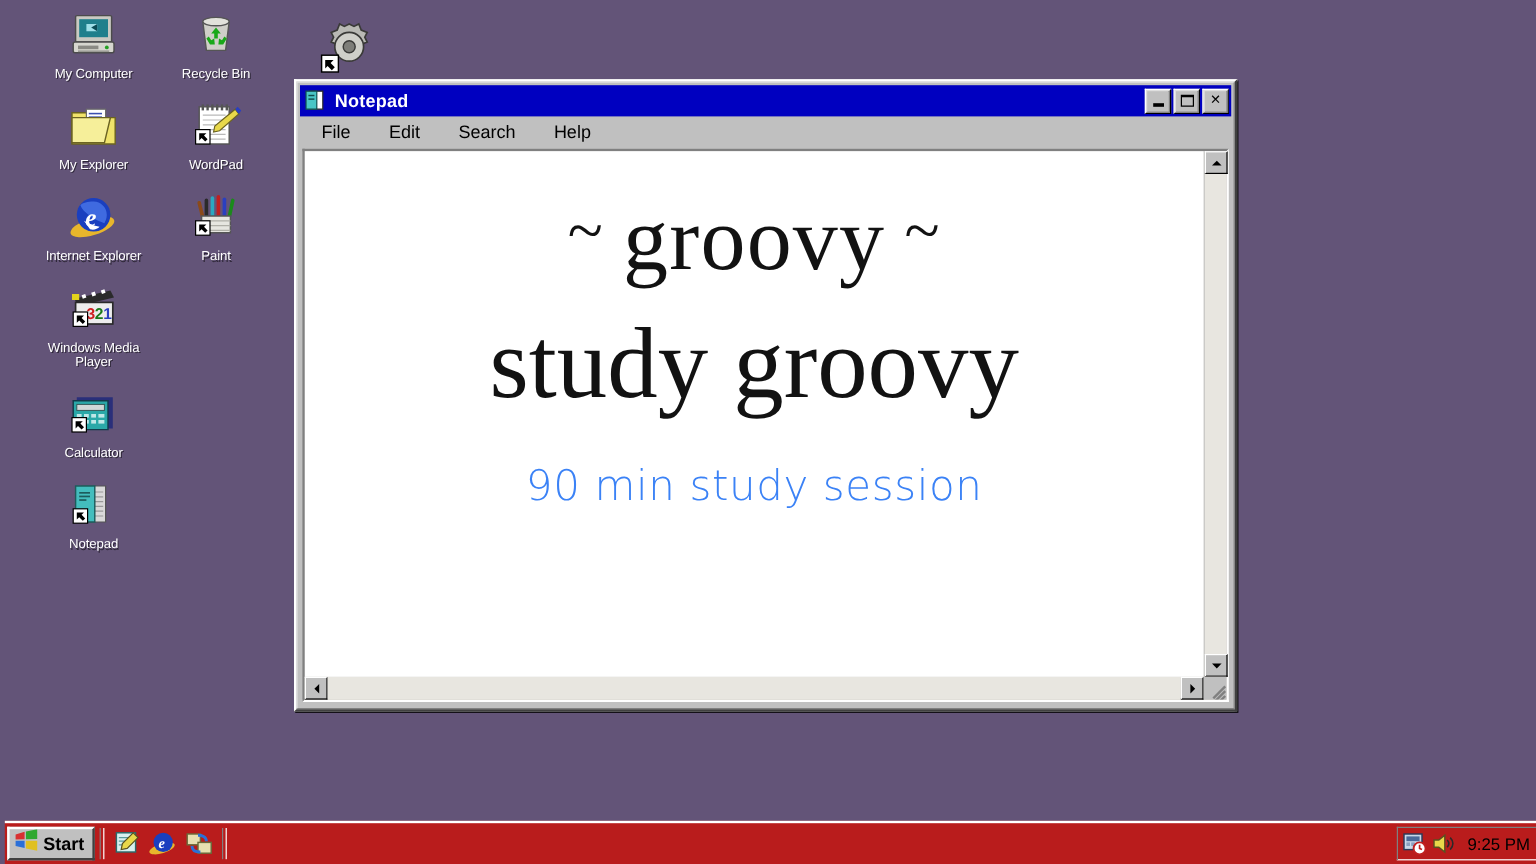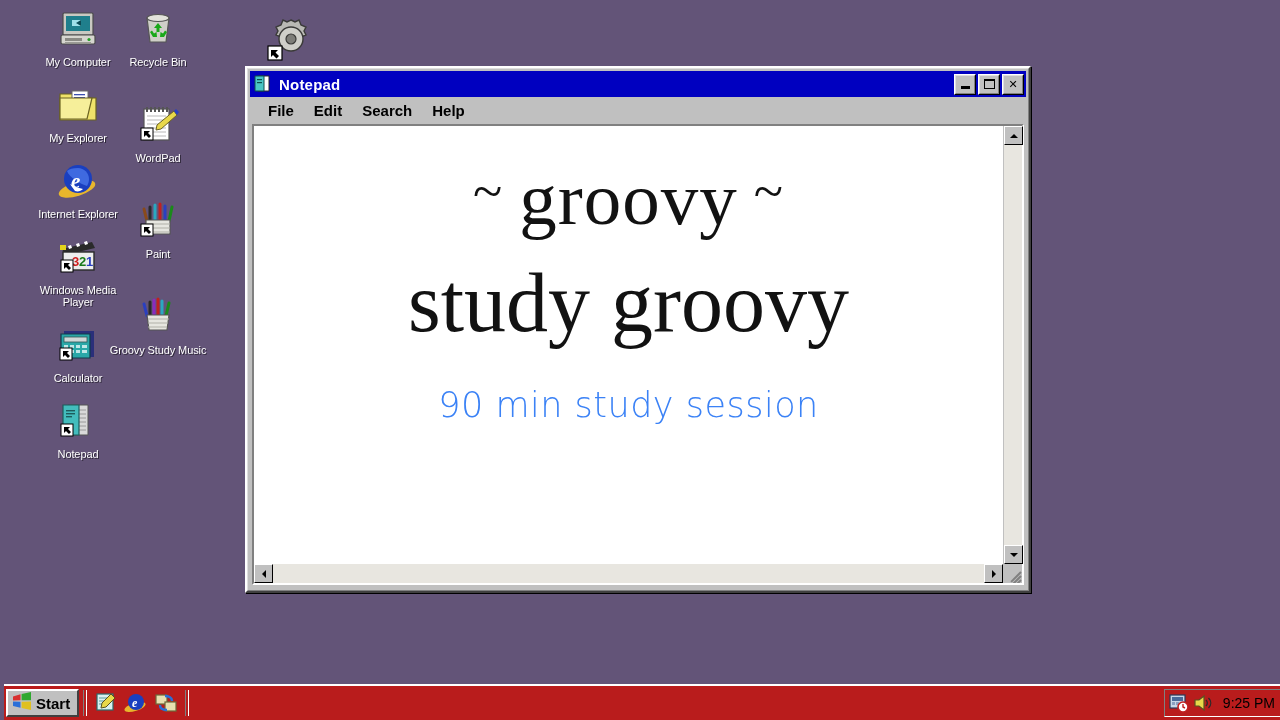--- a/index.html
+++ b/index.html
@@ -22,21 +22,21 @@
 
   .icon-col {
     position: absolute;
     top: 6px;
     width: 104px;
     display: flex;
     flex-direction: column;
     align-items: center;
   }
   #col-left  { left: 26px; }
-  #col-right { left: 106px; gap: 20px; }
+  #col-right { left: 128px; }
 
   .desk-icon {
     width: 100px;
     display: flex;
     flex-direction: column;
     align-items: center;
     margin-bottom: 14px;
     cursor: default;
   }
   .desk-icon .glyph {
@@ -132,23 +132,22 @@
     font-family: "Liberation Sans", sans-serif;
   }
   .min-bar { width: 9px; height: 3px; background: #000; margin-top: 7px; }
   .max-box { width: 11px; height: 10px; border: 1px solid #000; border-top-width: 2px; }
 
   .menubar {
     height: 27px;
     display: flex;
     align-items: center;
     padding-left: 8px;
-    gap: 0px;
+    gap: 12px;
     flex: 0 0 auto;
-    font-weight: bold;
   }
   .menubar .mi {
     font-size: 15px;
     color: #000;
     padding: 2px 10px;
     cursor: default;
     font-family: "Liberation Sans", sans-serif;
   }
 
   #editor-wrap {
@@ -470,40 +469,20 @@
           <g stroke="#b0b0a8" stroke-width="1">
               <path d="M10 25h24M10 29h24M10 33h24"></path>
             </g>
           <rect x="5" y="25" width="12" height="12" fill="#ffffff" stroke="#000" stroke-width="1"></rect>
           <path d="M8 34l0-6 6 0-2 2 3 3-2 2-3-3z" fill="#000"></path>
         </svg>
       </div>
       <div class="cap">Paint</div>
     </div>
 
-    <div class="desk-icon">
-      <div class="glyph">
-        <svg width="44" height="44" viewBox="0 0 44 44">
-          <g stroke-width="3" stroke-linecap="round">
-            <path d="M14 21V7" stroke="#2a2a2a"></path>
-            <path d="M18 21V5" stroke="#8a2ac0"></path>
-            <path d="M22 21V4" stroke="#c02020"></path>
-            <path d="M26 21V6" stroke="#2aa8c0"></path>
-            <path d="M30 21l3-13" stroke="#1a8a1a"></path>
-            <path d="M11 21L8 9" stroke="#2a3fc0"></path>
-          </g>
-          <path d="M11 20h22l-2 15H13z" fill="#e6e6e0" stroke="#555" stroke-width="1.2"></path>
-          <g stroke="#b0b0a8" stroke-width="1">
-              <path d="M12 24h21M12 28h20M12 32h19"></path>
-            </g>
-        </svg>
-      </div>
-      <div class="cap">Groovy
-Study Music</div>
-    </div>
   </div>
 
   <div id="gear-shortcut">
     <div class="glyph" style="width:56px;height:56px;">
       <svg width="54" height="54" viewBox="0 0 54 54">
         <g fill="#b9b9b4" stroke="#3a3a38" stroke-width="1.4">
           <path d="M27 6l4 2 4-2 2 5 5 2-2 4 2 4-5 2-2 5-4-2-4 2-4-2-4 2-2-5-5-2 2-4-2-4 5-2 2-5 4 2z"></path>
         </g>
         <circle cx="27" cy="25" r="12" fill="#cfcfc9" stroke="#3a3a38" stroke-width="1.4"></circle>
         <circle cx="27" cy="25" r="5" fill="#7d7d78" stroke="#3a3a38" stroke-width="1.2"></circle>

